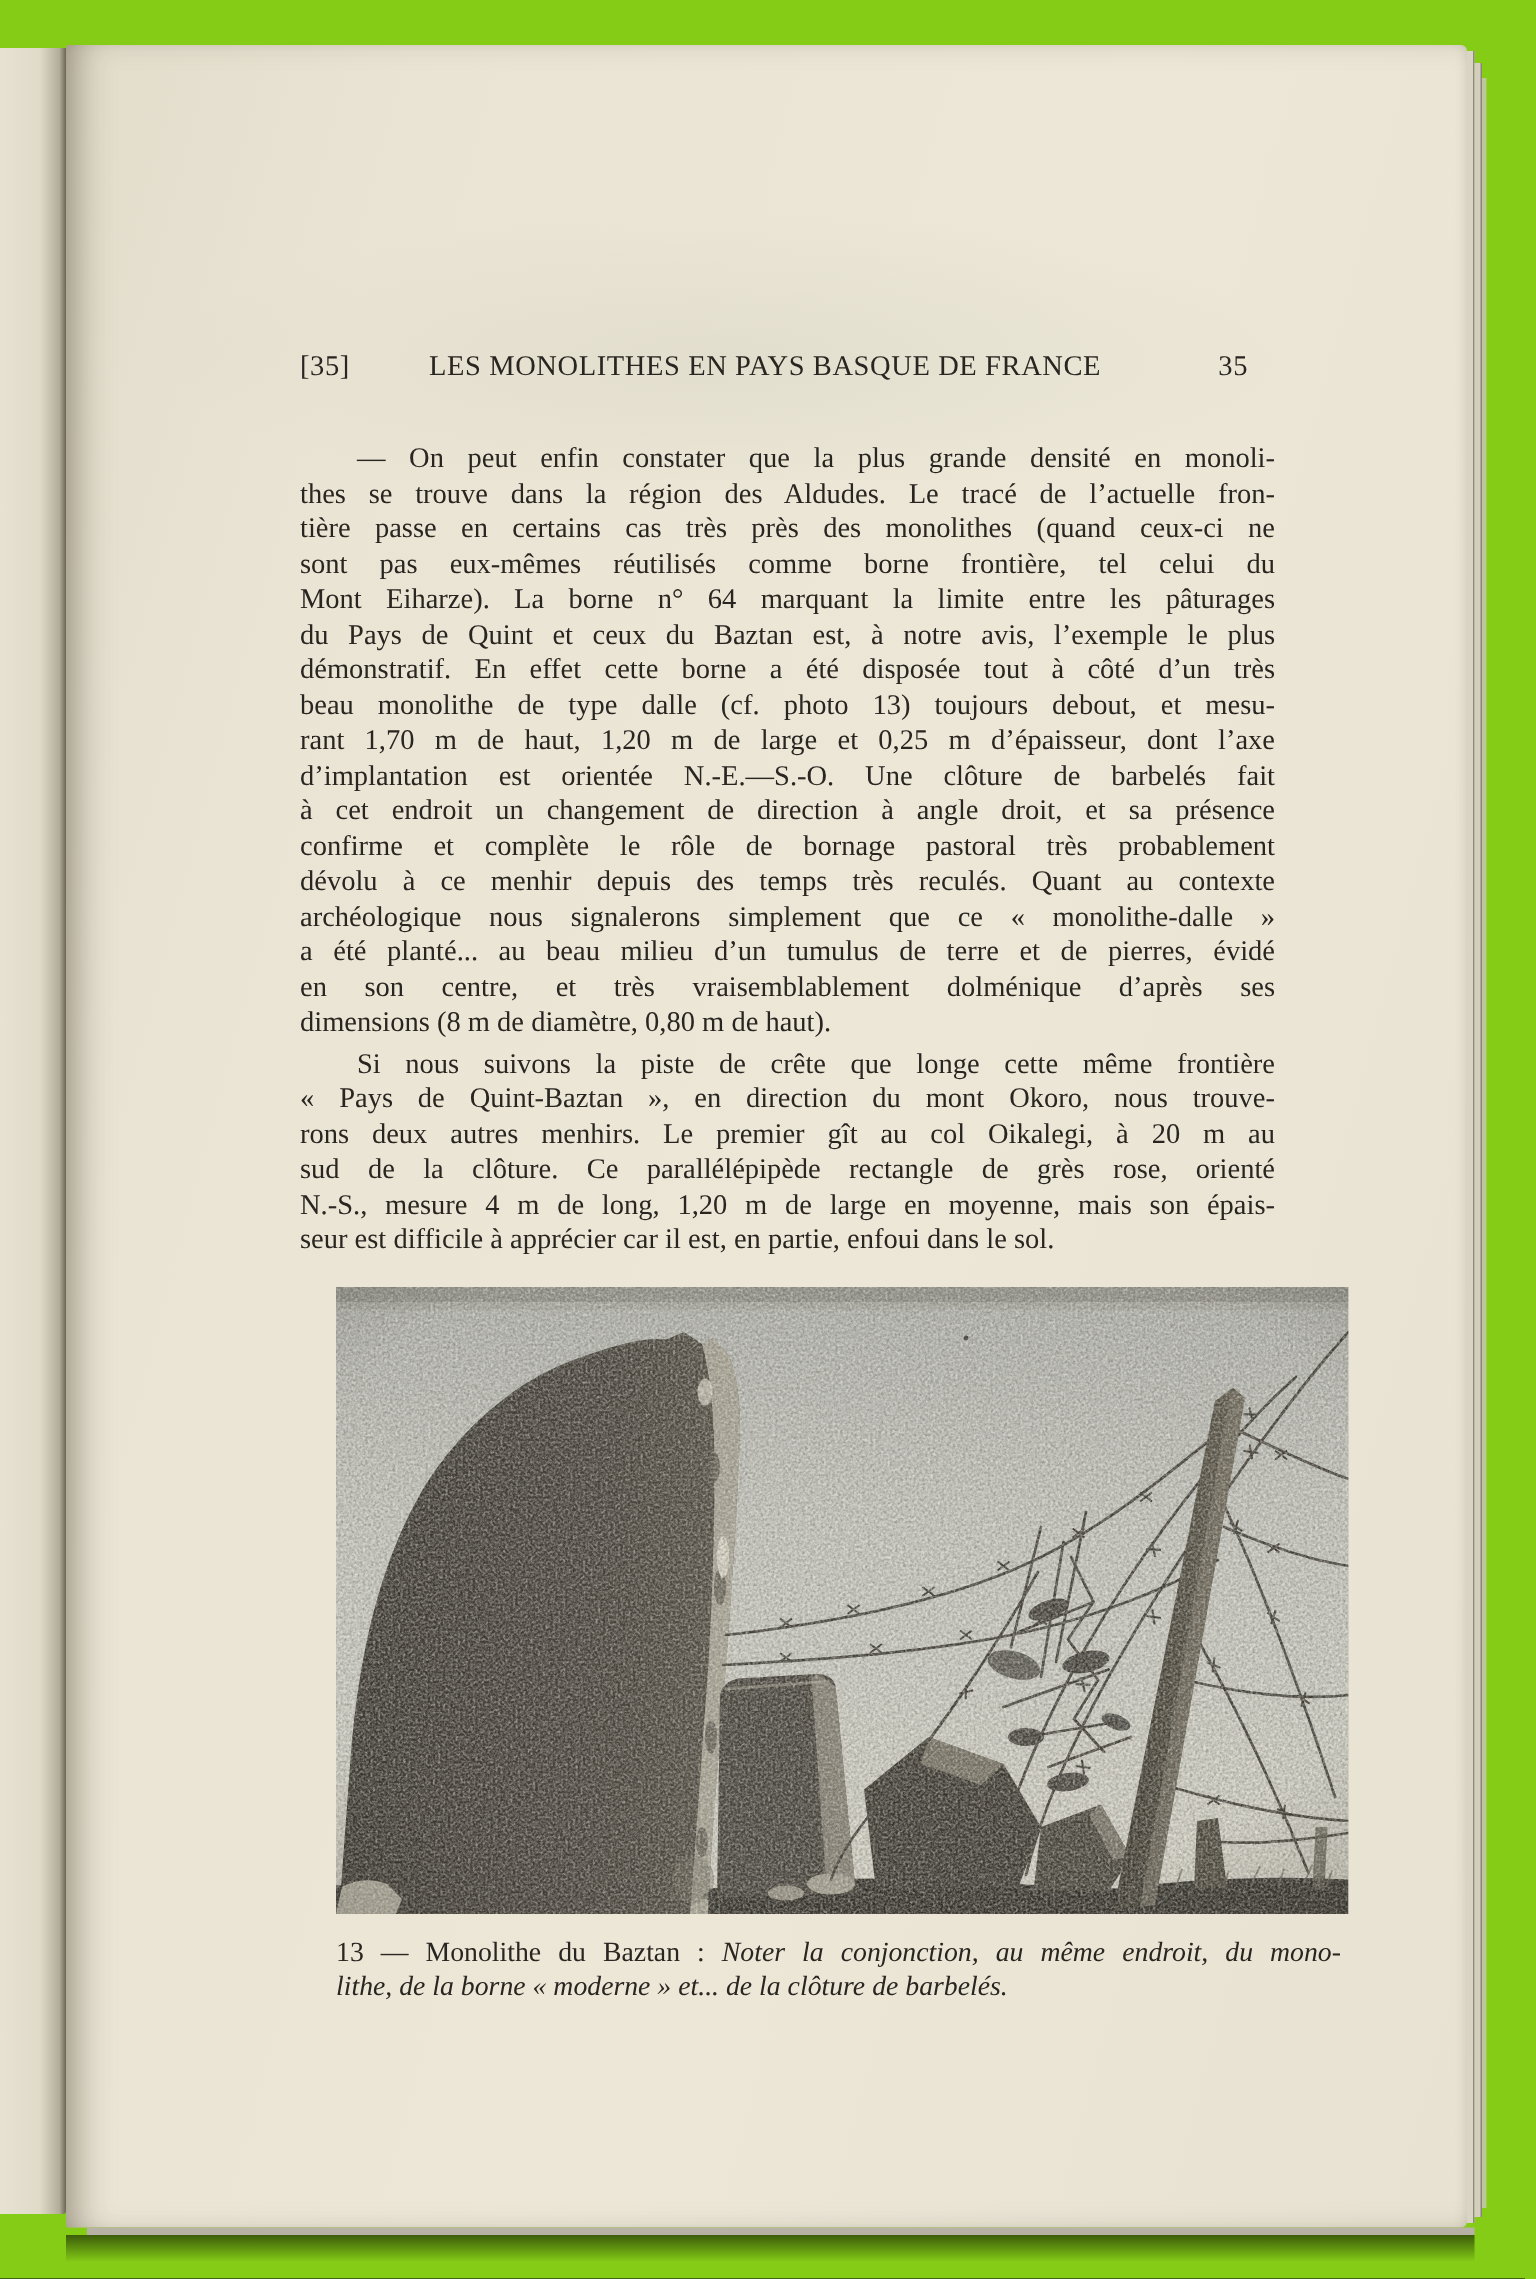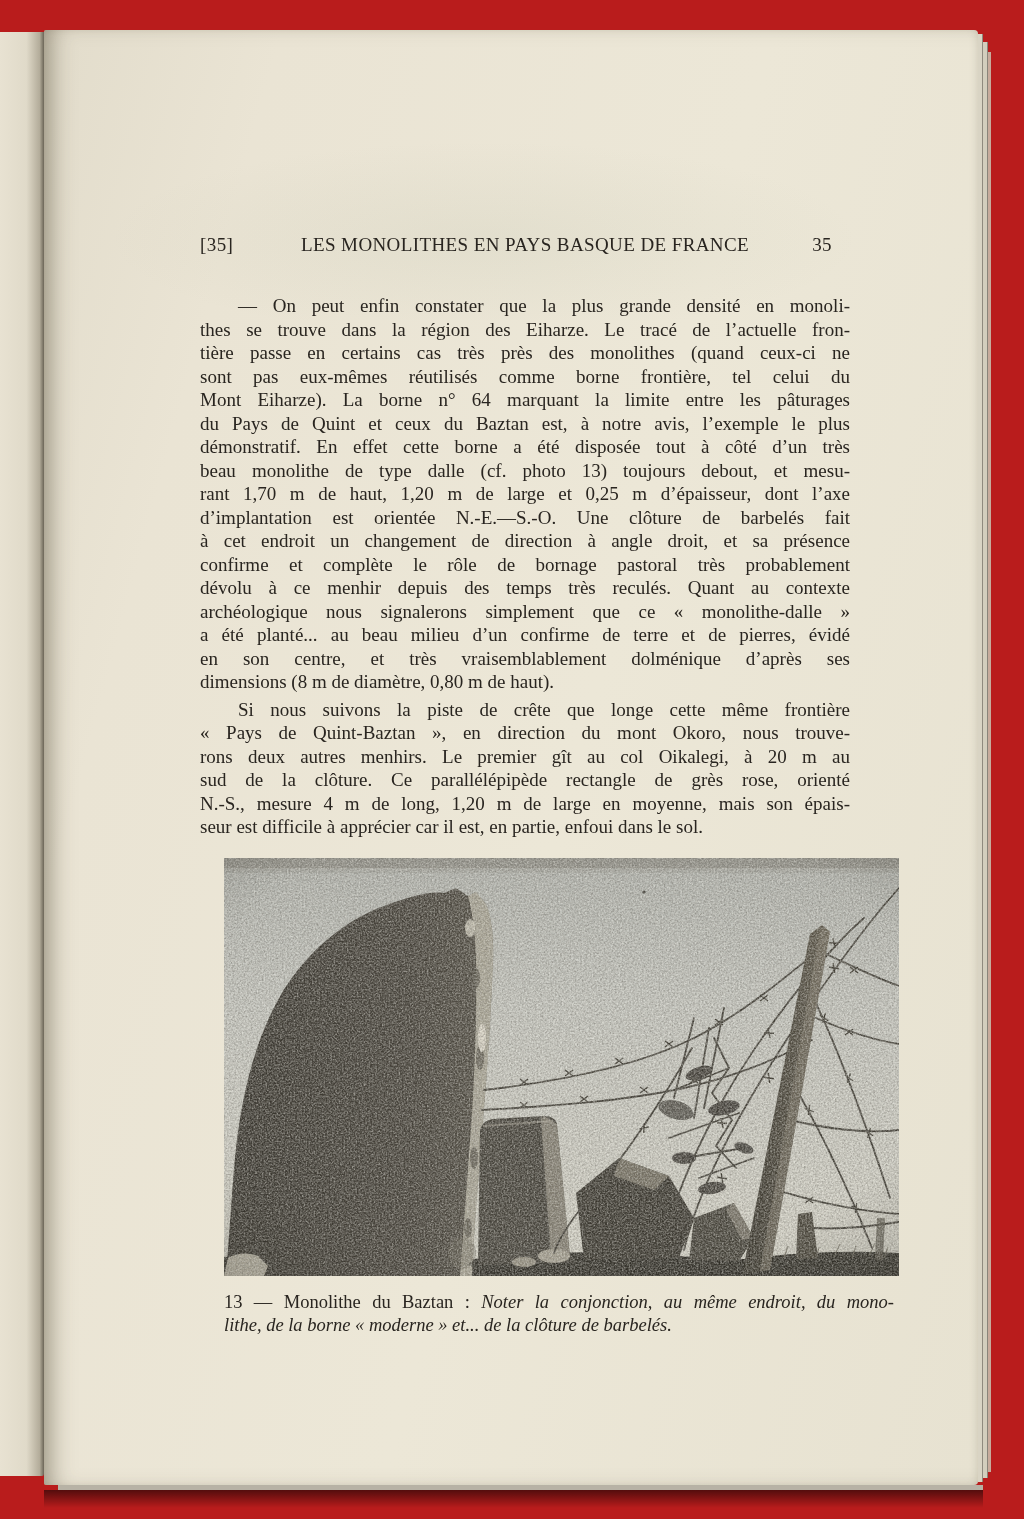--- a/index.html
+++ b/index.html
@@ -1,16 +1,16 @@
 <!DOCTYPE html>
 <html><head>
 <meta charset="utf-8">
 <style>
   html,body{margin:0;padding:0;background:#12110e;}
-  .scene{position:relative;width:1024px;height:1519px;background:#b91c1c;overflow:hidden;
+  .scene{position:relative;width:1024px;height:1519px;background:#84cc16;overflow:hidden;
          font-family:"Liberation Serif","DejaVu Serif",serif;color:#292520;}
   
   .facing{position:absolute;left:0;top:32px;width:44px;height:1444px;
           background:linear-gradient(to right,#e8e2d2 0%,#e0dac9 60%,#b3ac9a 90%,#6b6557 100%);
           border-radius:0 0 2px 0;}
   
   .page{position:absolute;left:44px;top:30px;width:934px;height:1455px;
         background:linear-gradient(105deg,#e2dccb 0%,#eae4d4 18%,#ece7d7 55%,#e7e2d1 100%);
         box-shadow:inset 18px 0 26px -14px rgba(70,60,40,.55), inset -4px 0 8px -4px rgba(120,110,90,.28);
         border-radius:2px 4px 4px 2px;}
@@ -21,21 +21,21 @@
   .strip1{position:absolute;left:978px;top:34px;width:4px;height:1448px;background:#d9d4c4;border-right:1px solid #8f8a7e;}
   .strip2{position:absolute;left:983px;top:42px;width:4px;height:1436px;background:#d3cebd;border-right:1px solid #8a857a;}
   .strip3{position:absolute;left:988px;top:52px;width:3px;height:1420px;background:#c9c4b3;opacity:.85;}
   .bottom-edge{position:absolute;left:58px;top:1485px;width:925px;height:5px;background:#b7b2a5;}
   .bottom-shadow{position:absolute;left:44px;top:1490px;width:939px;height:18px;
                  background:linear-gradient(to bottom,rgba(0,0,0,.55),rgba(0,0,0,0));}
   
   .content{position:absolute;left:156px;top:160px;width:650px;}
   .running-head{display:flex;align-items:baseline;font-size:19px;letter-spacing:.4px;margin-bottom:38px;}
   .folio-left{width:86px;}
-  .head-title{flex:1;text-align:center;white-space:nowrap;}
+  .head-title{flex:1;white-space:nowrap;}
   .folio-right{width:86px;text-align:right;padding-right:18px;box-sizing:border-box;margin-top:44px;}
   .para{font-size:19px;line-height:23.5px;}
   .para .tline{text-align:justify;text-align-last:justify;}
   .para .tline:last-child{text-align-last:left;}
   .para .tline:first-child{text-indent:38px;}
   .para2{margin-top:4px;}
   figure{margin:0;padding-left:24px;}
   .photo{margin-top:19px;width:675px;height:418px;background:#c7c8c1;overflow:hidden;}
   figcaption{margin-top:15px;width:670px;font-size:18.5px;line-height:23px;}
   .cap-line{text-align:justify;text-align-last:justify;}
@@ -54,34 +54,34 @@
     <div class="content">
 
       <div class="running-head">
         <span class="folio-left">[35]</span>
         <span class="head-title">LES MONOLITHES EN PAYS BASQUE DE FRANCE</span>
         <span class="folio-right">35</span>
       </div>
 
       <div class="para para1">
           <div class="tline">— On peut enfin constater que la plus grande densité en monoli-</div>
-          <div class="tline">thes se trouve dans la région des Eiharze. Le tracé de l’actuelle fron-</div>
+          <div class="tline">thes se trouve dans la région des Aldudes. Le tracé de l’actuelle fron-</div>
           <div class="tline">tière passe en certains cas très près des monolithes (quand ceux-ci ne</div>
           <div class="tline">sont pas eux-mêmes réutilisés comme borne frontière, tel celui du</div>
           <div class="tline">Mont Eiharze). La borne n° 64 marquant la limite entre les pâturages</div>
           <div class="tline">du Pays de Quint et ceux du Baztan est, à notre avis, l’exemple le plus</div>
           <div class="tline">démonstratif. En effet cette borne a été disposée tout à côté d’un très</div>
           <div class="tline">beau monolithe de type dalle (cf. photo 13) toujours debout, et mesu-</div>
           <div class="tline">rant 1,70 m de haut, 1,20 m de large et 0,25 m d’épaisseur, dont l’axe</div>
           <div class="tline">d’implantation est orientée N.-E.—S.-O. Une clôture de barbelés fait</div>
           <div class="tline">à cet endroit un changement de direction à angle droit, et sa présence</div>
           <div class="tline">confirme et complète le rôle de bornage pastoral très probablement</div>
           <div class="tline">dévolu à ce menhir depuis des temps très reculés. Quant au contexte</div>
           <div class="tline">archéologique nous signalerons simplement que ce « monolithe-dalle »</div>
-          <div class="tline">a été planté... au beau milieu d’un confirme de terre et de pierres, évidé</div>
+          <div class="tline">a été planté... au beau milieu d’un tumulus de terre et de pierres, évidé</div>
           <div class="tline">en son centre, et très vraisemblablement dolménique d’après ses</div>
           <div class="tline">dimensions (8 m de diamètre, 0,80 m de haut).</div>
         </div>
       <div class="para para2">
           <div class="tline">Si nous suivons la piste de crête que longe cette même frontière</div>
           <div class="tline">« Pays de Quint-Baztan », en direction du mont Okoro, nous trouve-</div>
           <div class="tline">rons deux autres menhirs. Le premier gît au col Oikalegi, à 20 m au</div>
           <div class="tline">sud de la clôture. Ce parallélépipède rectangle de grès rose, orienté</div>
           <div class="tline">N.-S., mesure 4 m de long, 1,20 m de large en moyenne, mais son épais-</div>
           <div class="tline">seur est difficile à apprécier car il est, en partie, enfoui dans le sol.</div>

